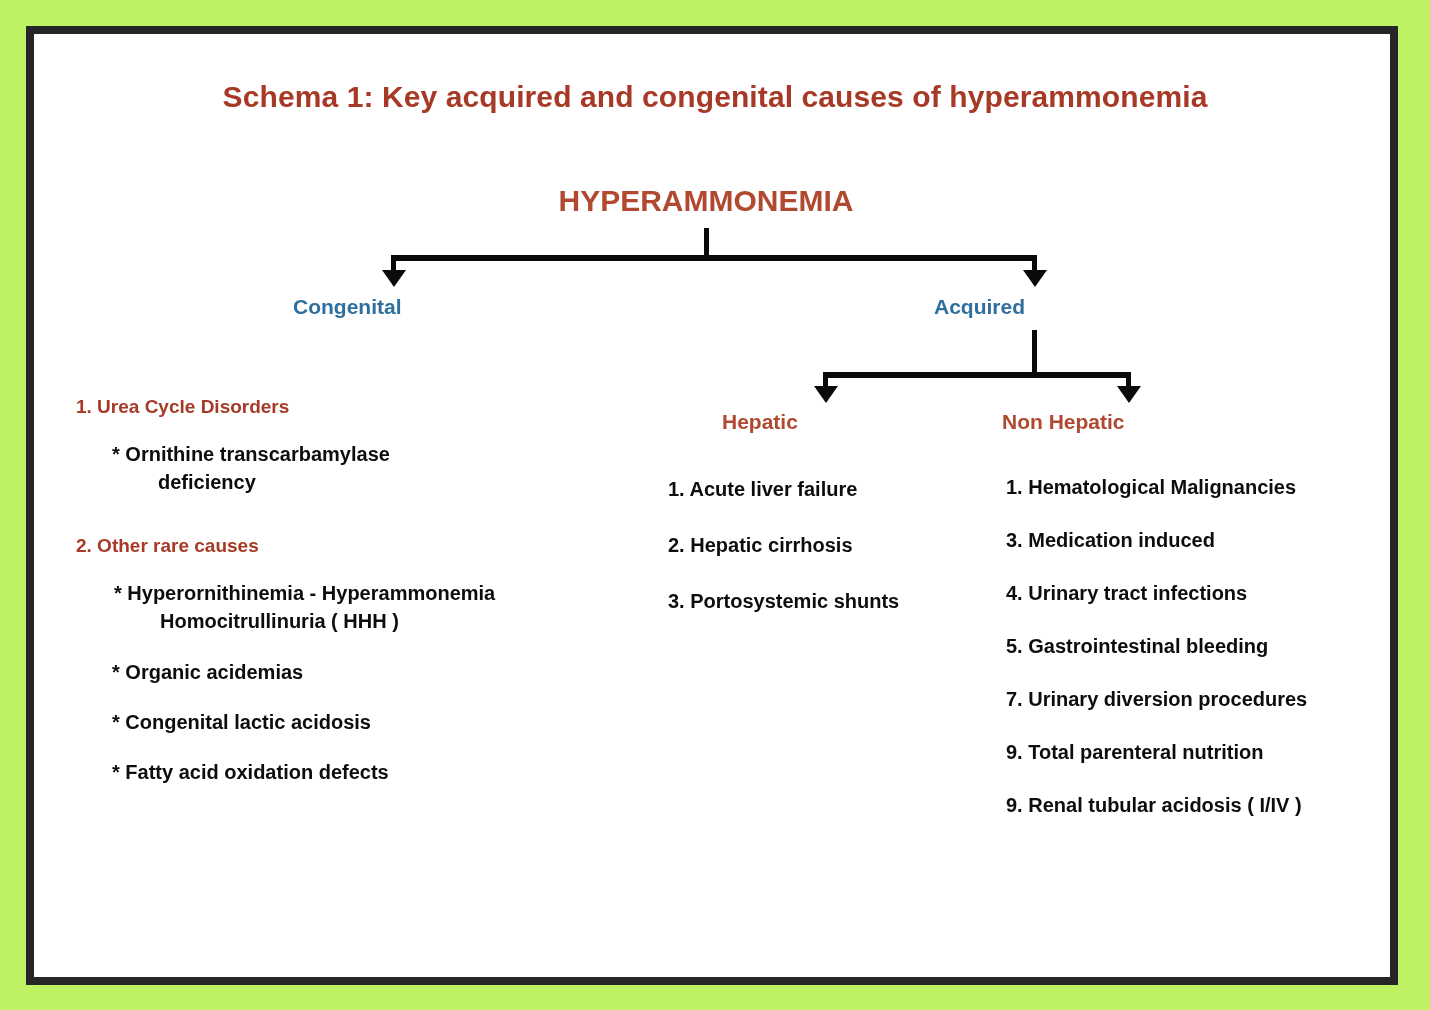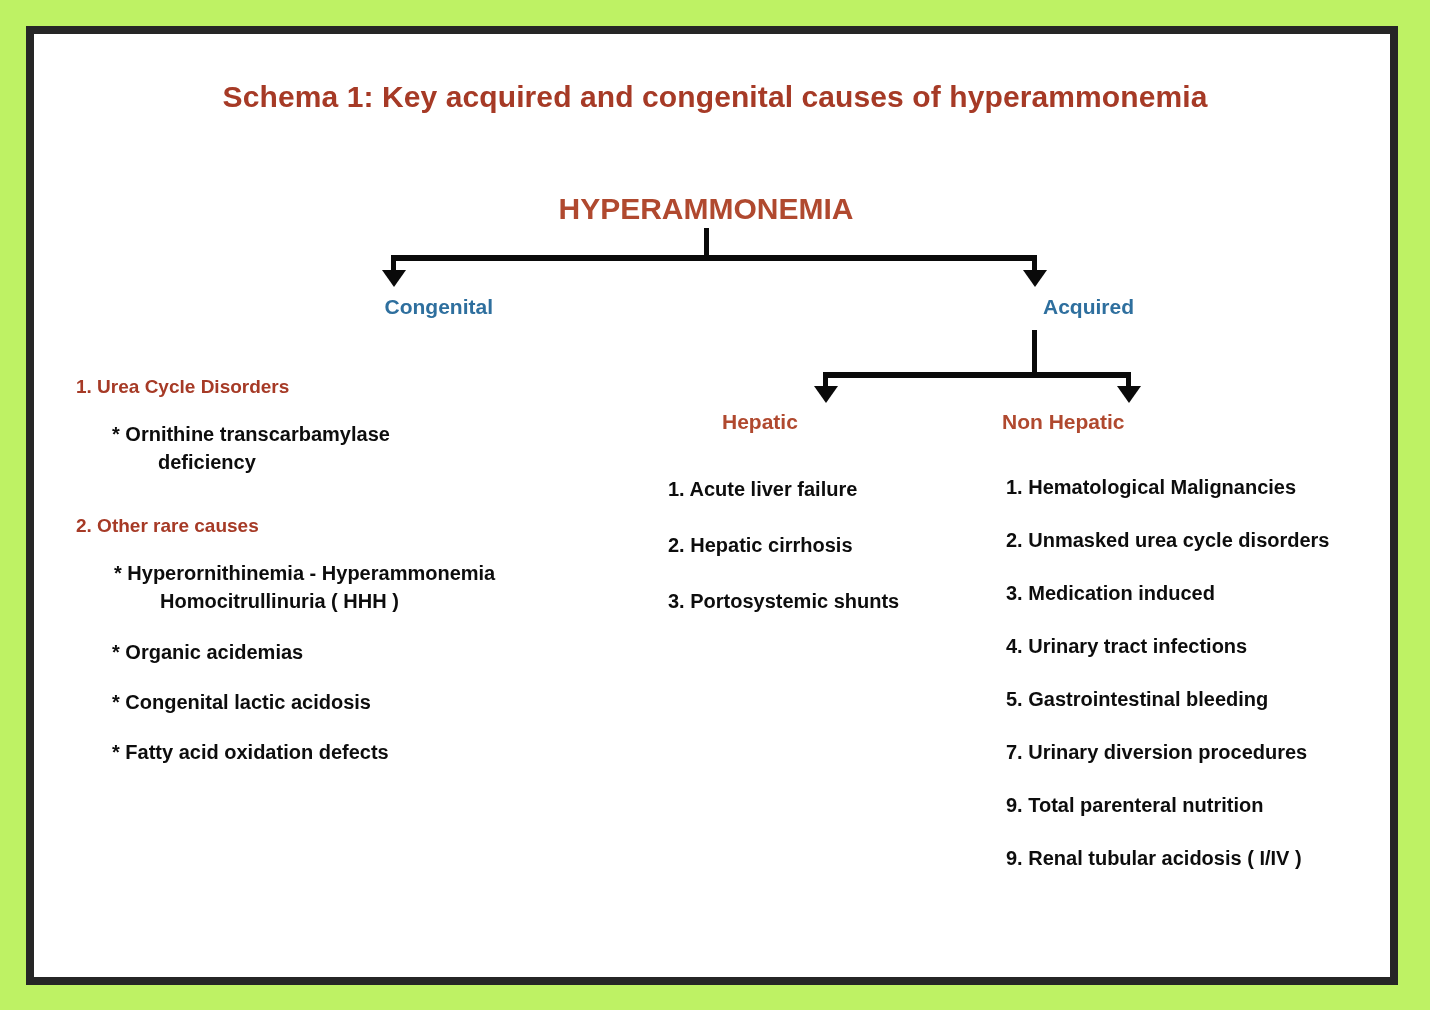--- a/index.html
+++ b/index.html
@@ -38,21 +38,21 @@
     text-align: center;
     font-size: 30px;
     font-weight: bold;
     color: #a63a26;
     letter-spacing: 0.1px;
   }
 
   
   #root-node {
     left: 506px;
-    top: 192px;
+    top: 184px;
     width: 400px;
     text-align: center;
     font-size: 30px;
     font-weight: bold;
     color: #b0492f;
   }
 
   
   .vline {
     background: #0a0a0a;
@@ -84,37 +84,37 @@
   #l2-left-v   { left: 823px; top: 372px; height: 20px; }
   #l2-left-a   { left: 814px; top: 386px; }
   #l2-right-v  { left: 1126px; top: 372px; height: 20px; }
   #l2-right-a  { left: 1117px; top: 386px; }
 
   
   .branch-label {
     font-size: 21px;
     font-weight: bold;
     color: #2e6f9e;
-    text-align: right;
+    text-align: left;
   }
   #label-congenital { left: 293px; top: 295px; width: 200px; }
   #label-acquired   { left: 934px; top: 295px; width: 200px; }
 
   .sub-branch-label {
     font-size: 21px;
     font-weight: bold;
     color: #b0492f;
   }
   #label-hepatic     { left: 722px; top: 410px; width: 200px; }
   #label-non-hepatic { left: 1002px; top: 410px; width: 200px; }
 
   
   #congenital-col {
     left: 76px;
-    top: 376px;
+    top: 396px;
     width: 600px;
   }
   .cat-heading {
     font-size: 19px;
     font-weight: bold;
     color: #a63a26;
   }
   .cat-heading.second { margin-top: 38px; }
   .sub-list {
     margin: 0;
@@ -218,21 +218,20 @@
   </div>
 
   <div class="abs" id="hepatic-col">
     <div class="num-item">1. Acute liver failure</div>
     <div class="num-item">2. Hepatic cirrhosis</div>
     <div class="num-item">3. Portosystemic shunts</div>
   </div>
 
   <div class="abs" id="nonhepatic-col">
     <div class="num-item">1. Hematological Malignancies</div>
-    <div class="num-item">2. Unmasked urea cycle disorders</div>
     <div class="num-item">3. Medication induced</div>
     <div class="num-item">4. Urinary tract infections</div>
     <div class="num-item">5. Gastrointestinal bleeding</div>
     <div class="num-item">7. Urinary diversion procedures</div>
     <div class="num-item">9. Total parenteral nutrition</div>
     <div class="num-item">9. Renal tubular acidosis ( I/IV )</div>
   </div>
 </div>
 
 </body></html>

